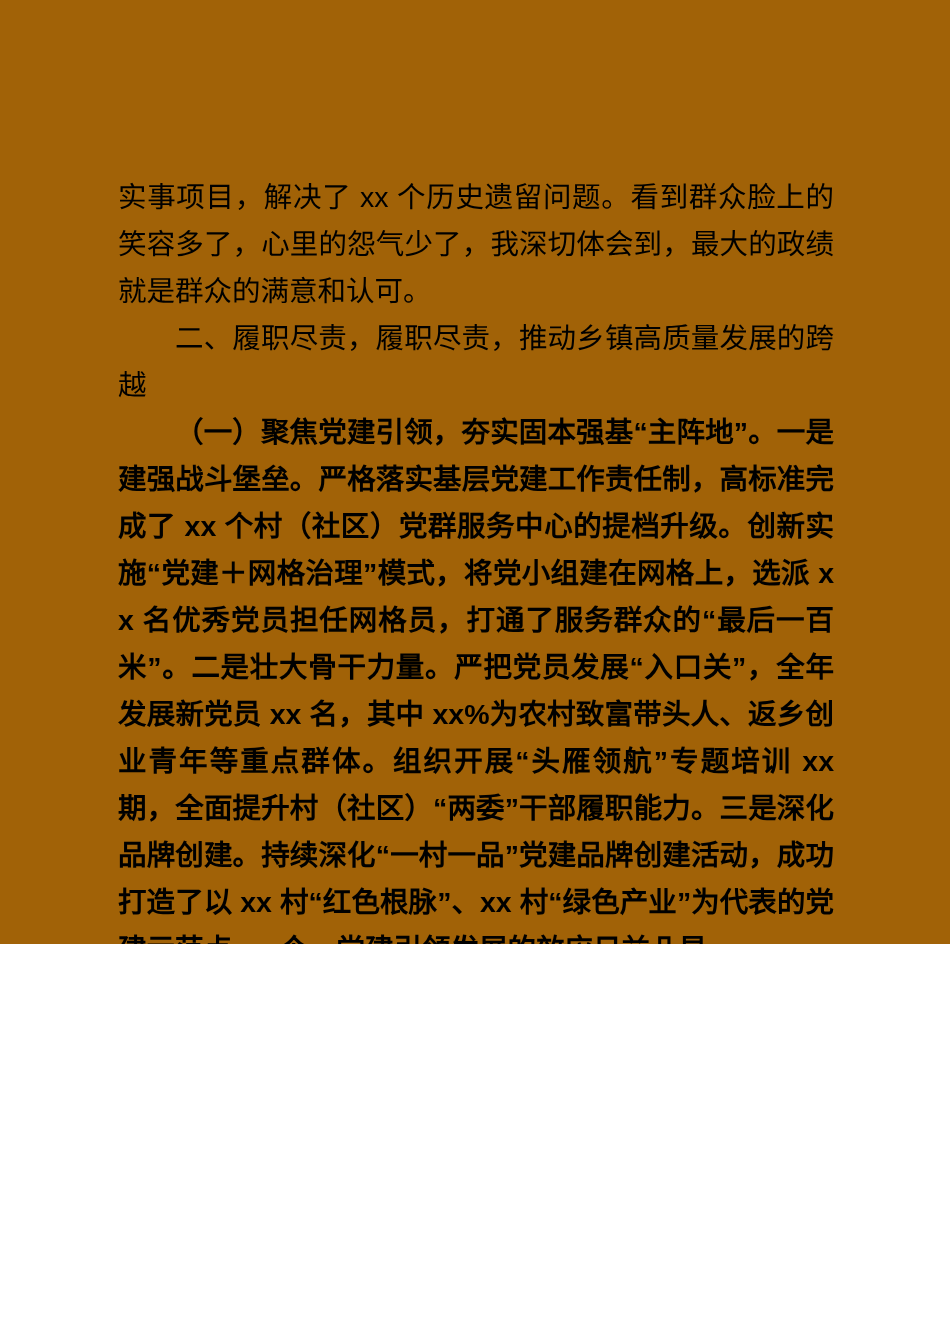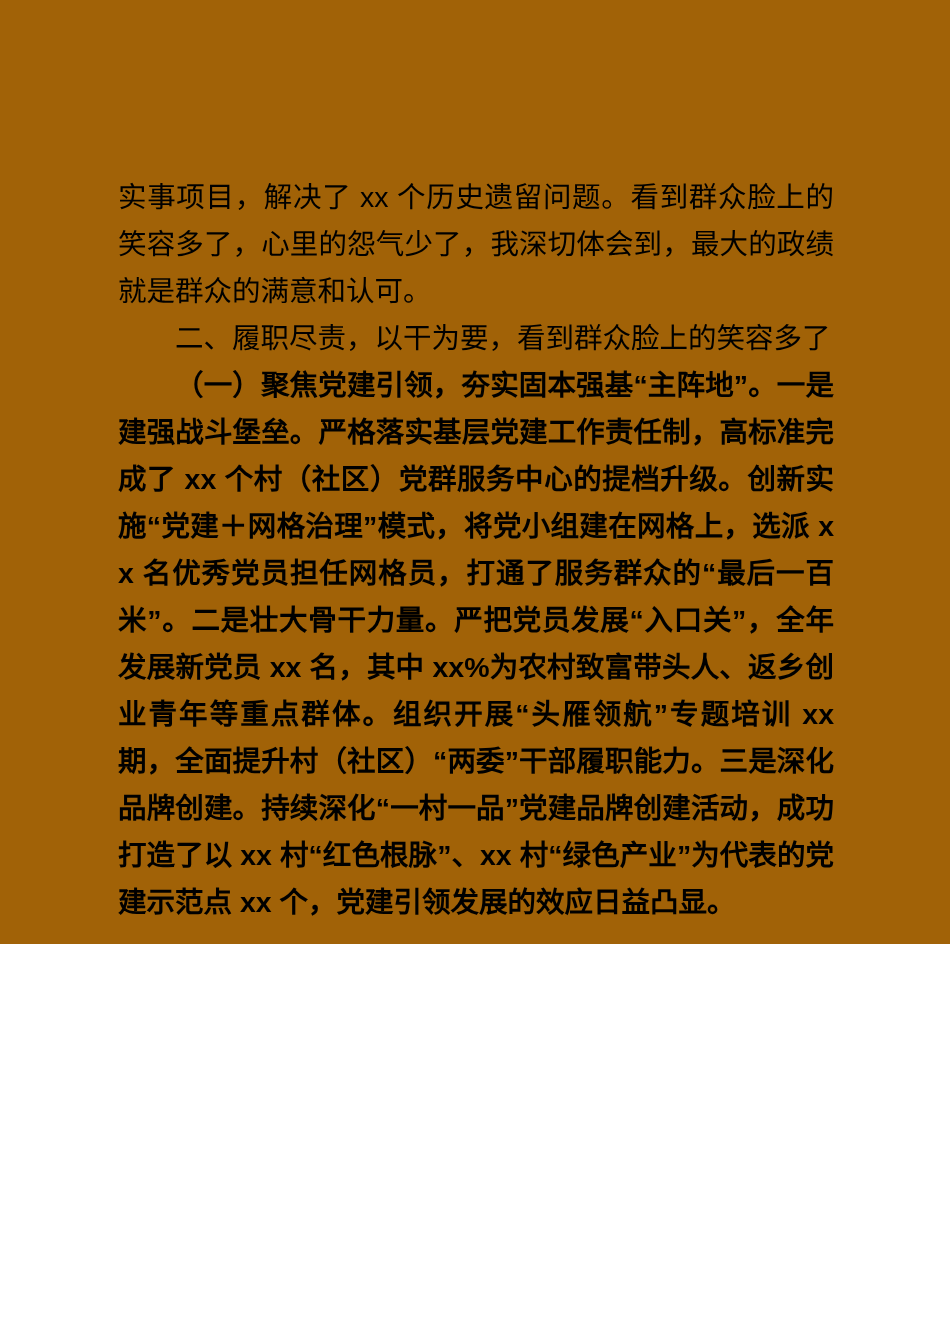--- a/index.html
+++ b/index.html
@@ -58,19 +58,19 @@
   }
 </style>
 </head>
 <body>
 
 <div class="page">
   <div class="text-column">
 
     <p class="para continuation">实事项目，解决了 xx 个历史遗留问题。看到群众脸上的笑容多了，心里的怨气少了，我深切体会到，最大的政绩就是群众的满意和认可。</p>
 
-    <p class="para heading">二、履职尽责，以干为要，看到群众脸上的笑容多了</p>
+    <p class="para heading">二、履职尽责，履职尽责，推动乡镇高质量发展的跨越</p>
 
     <p class="para indent">（一）聚焦党建引领，夯实固本强基“主阵地”。一是建强战斗堡垒。严格落实基层党建工作责任制，高标准完成了 xx 个村（社区）党群服务中心的提档升级。创新实施“党建＋网格治理”模式，将党小组建在网格上，选派 xx 名优秀党员担任网格员，打通了服务群众的“最后一百米”。二是壮大骨干力量。严把党员发展“入口关”，全年发展新党员 xx 名，其中 xx%为农村致富带头人、返乡创业青年等重点群体。组织开展“头雁领航”专题培训 xx 期，全面提升村（社区）“两委”干部履职能力。三是深化品牌创建。持续深化“一村一品”党建品牌创建活动，成功打造了以 xx 村“红色根脉”、xx 村“绿色产业”为代表的党建示范点 xx 个，党建引领发展的效应日益凸显。</p>
 
 
   </div>
 </div>
 
 </body></html>

